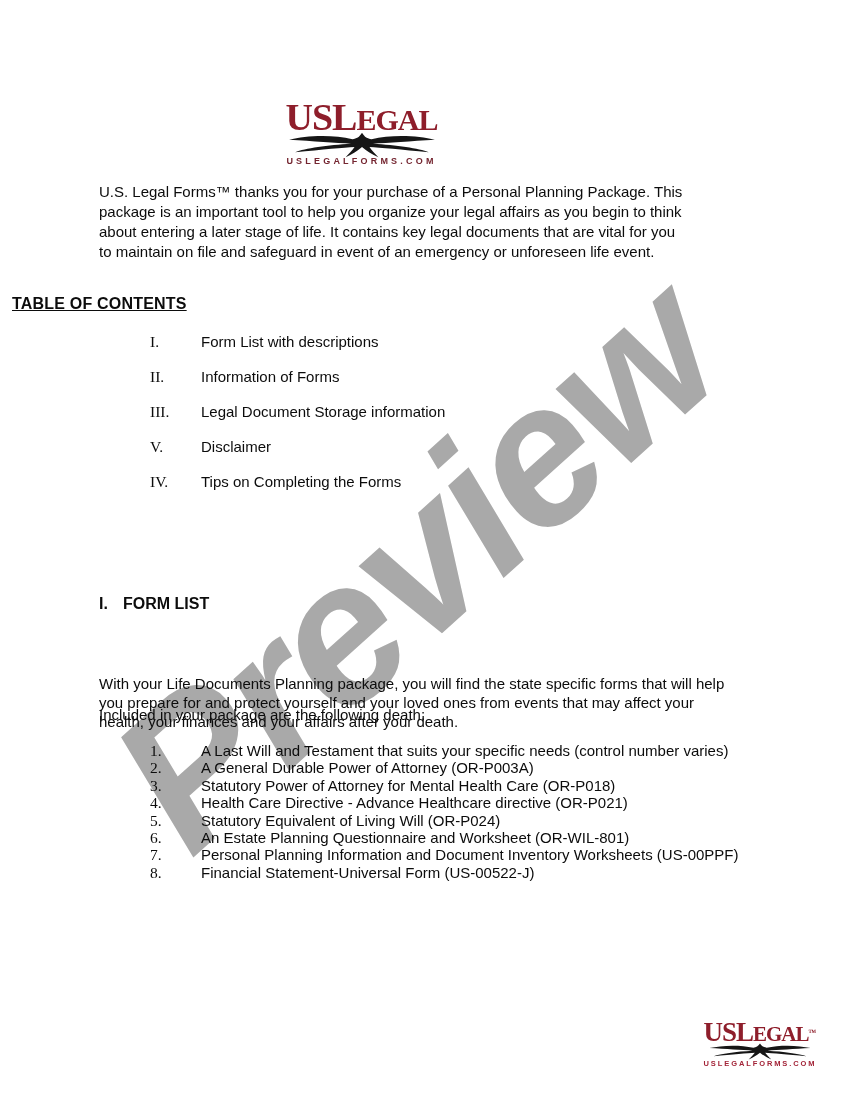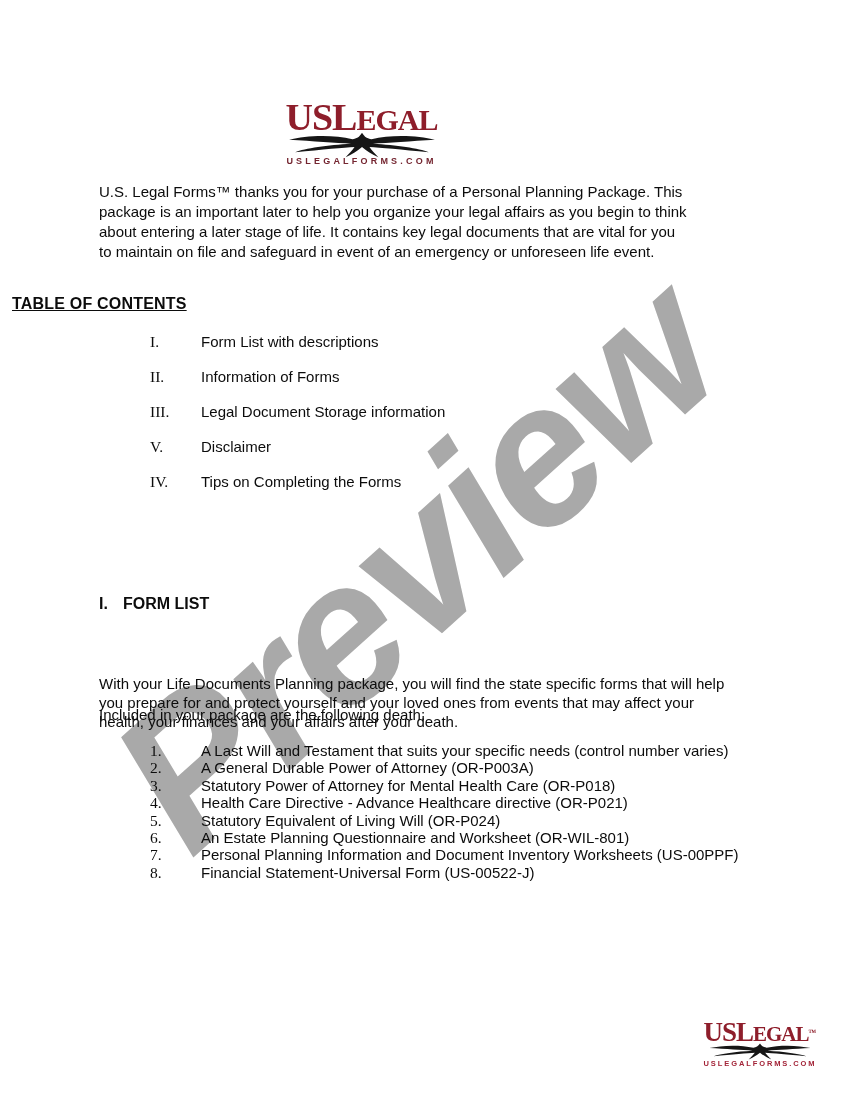--- a/index.html
+++ b/index.html
@@ -97,21 +97,21 @@
   <div class="layer logo-top">
     <div class="wordmark"><span class="wm-big">USL</span><span class="wm-small">EGAL</span></div>
     <svg class="eagle" viewBox="0 0 220 40" preserveAspectRatio="none">
       <path fill="#161616" d="M110 1 C106 8 102 10 96 11 C68 4 28 5 3 12 C38 14 72 17 94 18 C60 20 26 25 12 31 C52 27 84 24 99 23 C96 28 91 33 86 39 C95 34 104 29 110 23 C116 29 125 34 134 39 C129 33 124 28 121 23 C136 24 168 27 208 31 C194 25 160 20 126 18 C148 17 182 14 217 12 C192 5 152 4 124 11 C118 10 114 8 110 1 Z"></path>
     </svg>
     <div class="logo-url">USLEGALFORMS.COM</div>
   </div>
 
   <div class="layer intro">
     <div>U.S. Legal Forms™ thanks you for your purchase of a Personal Planning Package.  This</div>
-    <div>package is an important later to help you organize your legal affairs as you begin to think</div>
+    <div>package is an important tool to help you organize your legal affairs as you begin to think</div>
     <div>about entering a later stage of life.  It contains key legal documents that are vital for you</div>
     <div>to maintain on file and safeguard in event of an emergency or unforeseen life event.</div>
   </div>
 
   <div class="layer toc-title-wrap">
     <span class="toc-title">TABLE OF CONTENTS</span>
   </div>
 
   <div class="layer toc-list">
     <div class="toc-row">

